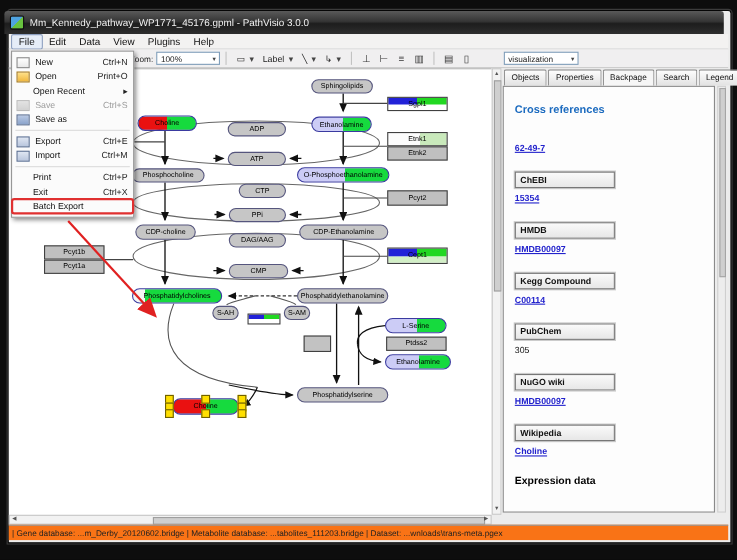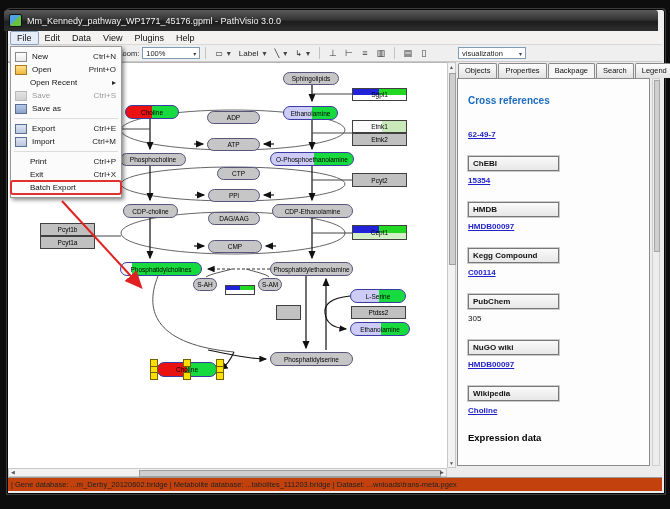--- a/index.html
+++ b/index.html
@@ -75,21 +75,21 @@
   .bp-title{font-size:10px;font-weight:bold;color:#1c6bbf;margin:4px 0 24px 0;}
   .bp-section{margin-bottom:16px;}
   .bp-header{width:85px;height:13px;line-height:13px;font-size:8px;font-weight:bold;color:#111;
              background:linear-gradient(#fafafa,#e7e7e7);border:1px solid #777;box-shadow:0 0 0 1px #ccc;padding-left:4px;}
   .bp-value{font-size:8px;margin-top:5px;height:10px;color:#111;}
   .bp-value.link{color:#2222cc;font-weight:bold;text-decoration:underline;cursor:pointer;}
   .bp-footer{font-size:9.5px;font-weight:bold;color:#000;margin-top:4px;}
   .panel-scroll{position:absolute;right:2px;top:16px;width:8px;height:388px;background:#ededed;border:1px solid #cfcfcf;box-sizing:border-box;}
   .panel-scroll .thumb{position:absolute;left:1px;top:1px;width:4px;height:170px;background:#cfcfcf;border:1px solid #a5a5a5;}
   
-  .statusbar{position:absolute;left:8px;top:477px;width:654px;height:14px;background:#c2410c;
+  .statusbar{position:absolute;left:8px;top:477px;width:654px;height:14px;background:#f97316;
              border-top:1px solid #9a9a9a;font-size:7.5px;color:#222;line-height:14px;padding-left:3px;box-sizing:border-box;white-space:nowrap;overflow:hidden;}
   
   .file-menu{position:absolute;left:10px;top:46px;width:110px;background:#fbfbfb;border:1px solid #979797;
              box-shadow:2px 2px 4px rgba(0,0,0,.45);z-index:30;padding:3px 0;}
   .mi{height:13px;display:flex;align-items:center;font-size:8px;padding:0 5px 0 4px;color:#111;}
   .mi .ic{width:10px;height:8px;margin-right:5px;flex:none;}
   .mi .lbl{flex:1;white-space:nowrap;}
   .mi .sc{color:#222;margin-left:4px;}
   .mi.disabled{color:#9a9a9a;}
   .mi.disabled .sc{color:#9a9a9a;}

